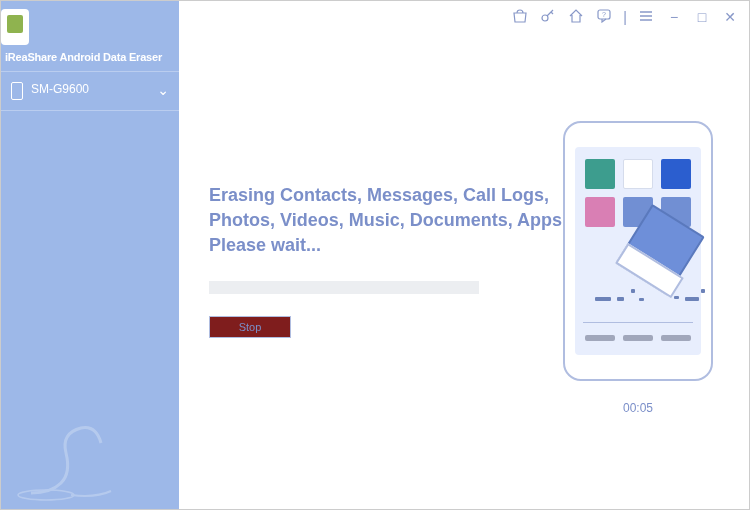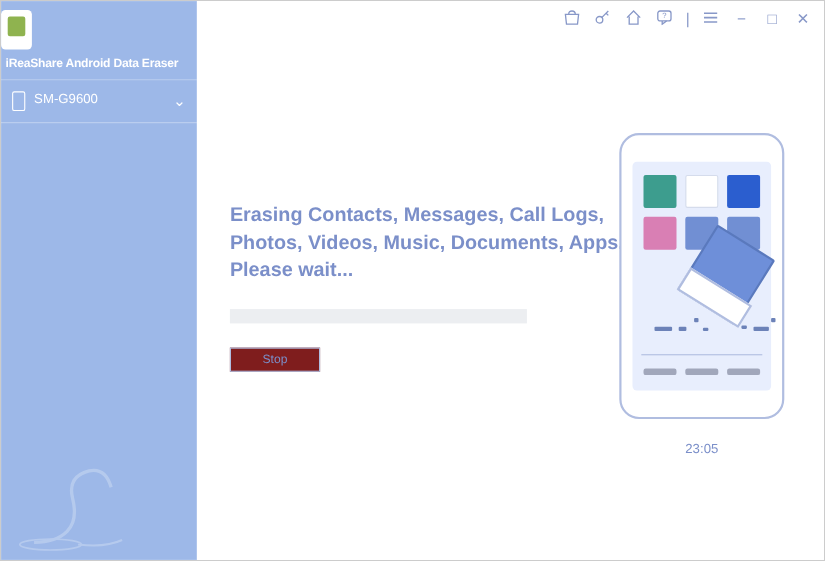--- a/index.html
+++ b/index.html
@@ -311,17 +311,17 @@
           <span class="speck" style="width:5px;height:3px;left:46px;bottom:0;"></span>
           <span class="speck" style="width:14px;height:4px;right:8px;bottom:0;"></span>
           <span class="speck" style="width:5px;height:3px;right:28px;bottom:2px;"></span>
           <span class="speck" style="width:4px;height:4px;left:38px;bottom:8px;"></span>
           <span class="speck" style="width:4px;height:4px;right:2px;bottom:8px;"></span>
         </div>
       </div>
       <div class="ground"></div>
     </div>
 
-    <div class="timer">23:05</div>
+    <div class="timer">00:05</div>
 
   </div>
 
 </div>
 
 </body></html>

